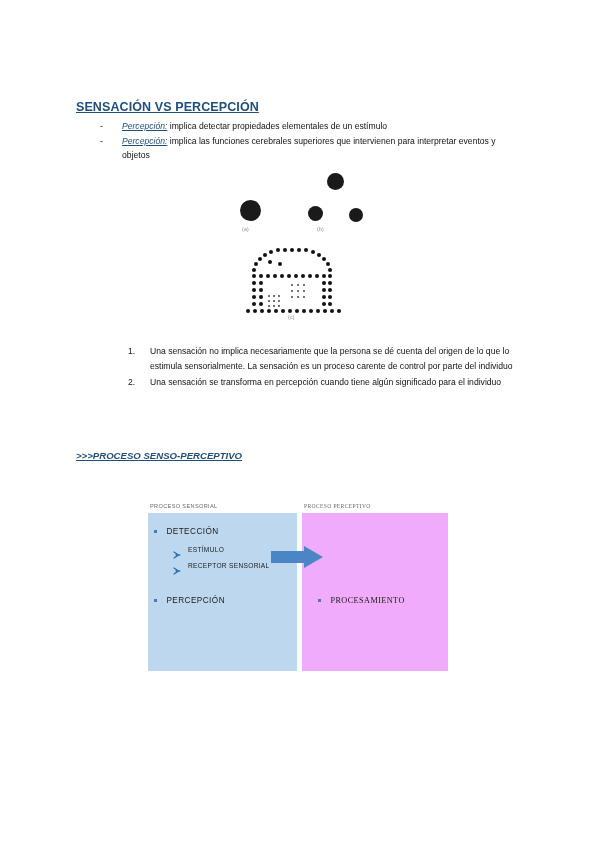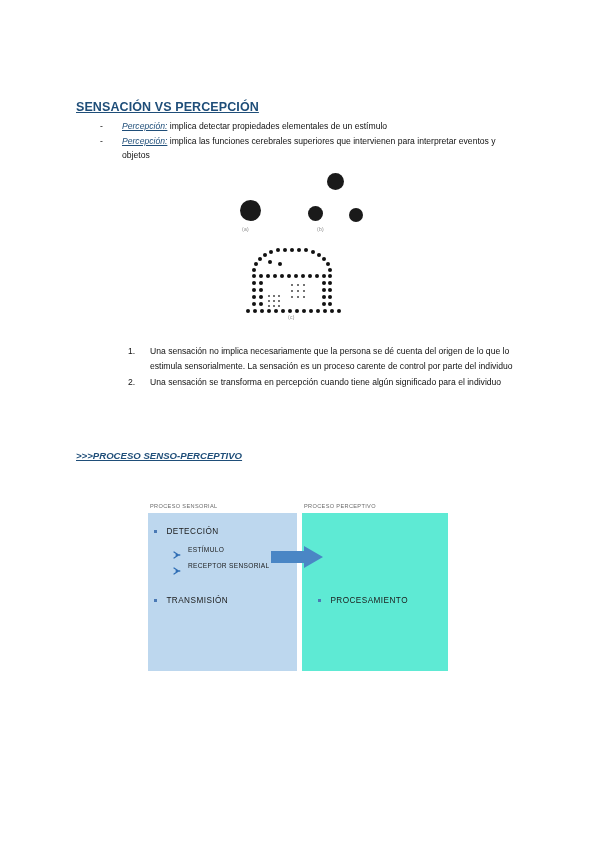--- a/index.html
+++ b/index.html
@@ -157,21 +157,22 @@
     margin-top: 29px;
   }
   .panel-left {
     left: 0;
     width: 149px;
     background: #BDD7EE;
   }
   .panel-right {
     left: 154px;
     width: 146px;
-    background: #5eead4;
+    background: #f0abfc;
+    font-family: Liberation Serif, serif;
   }
   .panel-label {
     position: absolute;
     top: -10px;
     font-size: 5.6px;
     color: #6b6b6b;
     letter-spacing: 0.35px;
     white-space: nowrap;
   }
   .panel-left .panel-label { left: 2px; }
@@ -373,21 +374,21 @@
         <span class="arrow-bullet">
           <svg width="8" height="8" viewBox="0 0 8 8">
             <path d="M1 1 L5.5 4 L1 7 M3 4 L6.8 4" stroke="#2e6db4" stroke-width="1.3" fill="none" stroke-linecap="round" stroke-linejoin="round"></path>
           </svg>
         </span>
         <span class="d-text sub">RECEPTOR SENSORIAL</span>
       </div>
 
       <div class="d-row" style="left:6px; top:83px;">
         <span class="sq-bullet"></span>
-        <span class="d-text">TRANSMISIÓN</span>
+        <span class="d-text">PERCEPCIÓN</span>
       </div>
     </div>
 
     <div class="panel panel-right">
       <div class="panel-label">PROCESO PERCEPTIVO</div>
 
       <div class="d-row" style="left:16px; top:83px;">
         <span class="sq-bullet"></span>
         <span class="d-text">PROCESAMIENTO</span>
       </div>

